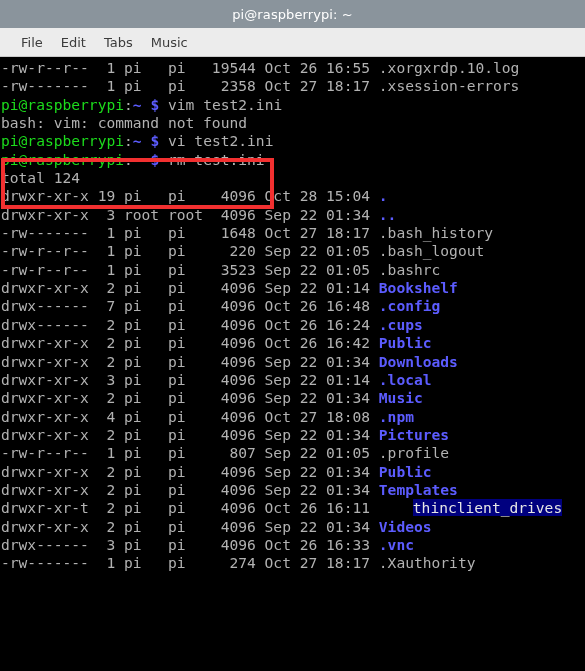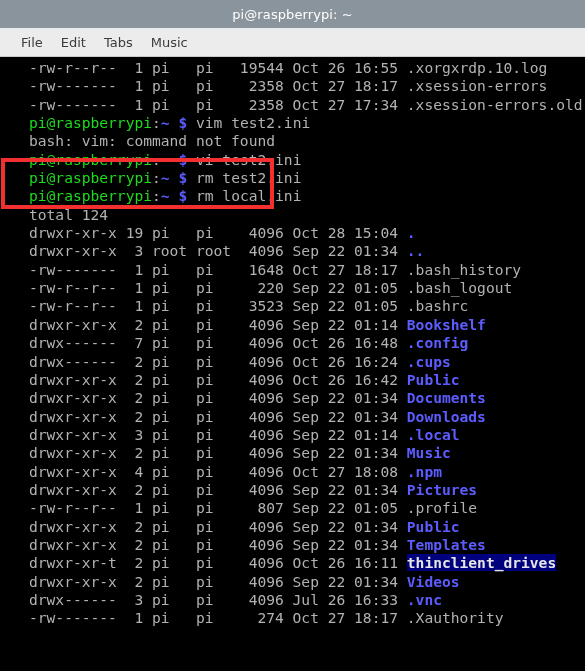--- a/index.html
+++ b/index.html
@@ -64,28 +64,27 @@
     padding-top: 2px;
   }
   .tline {
     height: 18.35px;
     line-height: 18.35px;
     font-family: "DejaVu Sans Mono", monospace;
     font-size: 14.6px;
     white-space: pre;
     color: #b2b2b2;
     letter-spacing: 0px;
-    padding-left: 28px;
   }
   .c-default { color: #b2b2b2; }
   .c-green   { color: #1cdc1c; font-weight: normal; }
   .c-blue    { color: #5c5cff; font-weight: bold; }
   .c-dir     { color: #5c5cff; font-weight: bold; }
   .c-white   { color: #b2b2b2; }
-  .c-sticky  { color: #e6e6e6; background: #00007f; font-weight: bold; }
+  .c-sticky  { color: #e6e6e6; background: #00007f; font-weight: normal; margin-left: 34px; }
   
   #redbox {
     position: absolute;
     border: 4px solid #f23030;
     pointer-events: none;
     box-sizing: border-box;
   }
 </style>
 </head>
 <body>
@@ -99,45 +98,42 @@
   <div id="menubar">
       <div class="menu-item"><span>File</span></div>
       <div class="menu-item"><span>Edit</span></div>
       <div class="menu-item"><span>Tabs</span></div>
       <div class="menu-item"><span>Music</span></div>
     </div>
 
   <div id="terminal">
       <div class="tline"><span class="c-default">-rw-r--r--  1 pi   pi   19544 Oct 26 16:55 .xorgxrdp.10.log</span></div>
       <div class="tline"><span class="c-default">-rw-------  1 pi   pi    2358 Oct 27 18:17 .xsession-errors</span></div>
-      <div class="tline"><span class="c-default">-rw-------  1 pi   pi    2358 Oct 27 17:34 .xsession-errors.old</span></div>
       <div class="tline"><span class="c-green">pi@raspberrypi</span><span class="c-white">:</span><span class="c-blue">~</span><span class="c-white"> </span><span class="c-blue">$</span><span class="c-default"> vim test2.ini</span></div>
       <div class="tline"><span class="c-default">bash: vim: command not found</span></div>
       <div class="tline"><span class="c-green">pi@raspberrypi</span><span class="c-white">:</span><span class="c-blue">~</span><span class="c-white"> </span><span class="c-blue">$</span><span class="c-default"> vi test2.ini</span></div>
-      <div class="tline"><span class="c-green">pi@raspberrypi</span><span class="c-white">:</span><span class="c-blue">~</span><span class="c-white"> </span><span class="c-blue">$</span><span class="c-default"> rm test2.ini</span></div>
-      <div class="tline"><span class="c-green">pi@raspberrypi</span><span class="c-white">:</span><span class="c-blue">~</span><span class="c-white"> </span><span class="c-blue">$</span><span class="c-default"> rm local.ini</span></div>
+      <div class="tline"><span class="c-green">pi@raspberrypi</span><span class="c-white">:</span><span class="c-blue">~</span><span class="c-white"> </span><span class="c-blue">$</span><span class="c-default"> rm test.ini</span></div>
       <div class="tline"><span class="c-default">total 124</span></div>
       <div class="tline"><span class="c-default">drwxr-xr-x 19 pi   pi    4096 Oct 28 15:04 </span><span class="c-dir">.</span></div>
       <div class="tline"><span class="c-default">drwxr-xr-x  3 root root  4096 Sep 22 01:34 </span><span class="c-dir">..</span></div>
       <div class="tline"><span class="c-default">-rw-------  1 pi   pi    1648 Oct 27 18:17 .bash_history</span></div>
       <div class="tline"><span class="c-default">-rw-r--r--  1 pi   pi     220 Sep 22 01:05 .bash_logout</span></div>
       <div class="tline"><span class="c-default">-rw-r--r--  1 pi   pi    3523 Sep 22 01:05 .bashrc</span></div>
       <div class="tline"><span class="c-default">drwxr-xr-x  2 pi   pi    4096 Sep 22 01:14 </span><span class="c-dir">Bookshelf</span></div>
       <div class="tline"><span class="c-default">drwx------  7 pi   pi    4096 Oct 26 16:48 </span><span class="c-dir">.config</span></div>
       <div class="tline"><span class="c-default">drwx------  2 pi   pi    4096 Oct 26 16:24 </span><span class="c-dir">.cups</span></div>
       <div class="tline"><span class="c-default">drwxr-xr-x  2 pi   pi    4096 Oct 26 16:42 </span><span class="c-dir">Public</span></div>
-      <div class="tline"><span class="c-default">drwxr-xr-x  2 pi   pi    4096 Sep 22 01:34 </span><span class="c-dir">Documents</span></div>
       <div class="tline"><span class="c-default">drwxr-xr-x  2 pi   pi    4096 Sep 22 01:34 </span><span class="c-dir">Downloads</span></div>
       <div class="tline"><span class="c-default">drwxr-xr-x  3 pi   pi    4096 Sep 22 01:14 </span><span class="c-dir">.local</span></div>
       <div class="tline"><span class="c-default">drwxr-xr-x  2 pi   pi    4096 Sep 22 01:34 </span><span class="c-dir">Music</span></div>
       <div class="tline"><span class="c-default">drwxr-xr-x  4 pi   pi    4096 Oct 27 18:08 </span><span class="c-dir">.npm</span></div>
       <div class="tline"><span class="c-default">drwxr-xr-x  2 pi   pi    4096 Sep 22 01:34 </span><span class="c-dir">Pictures</span></div>
       <div class="tline"><span class="c-default">-rw-r--r--  1 pi   pi     807 Sep 22 01:05 .profile</span></div>
       <div class="tline"><span class="c-default">drwxr-xr-x  2 pi   pi    4096 Sep 22 01:34 </span><span class="c-dir">Public</span></div>
       <div class="tline"><span class="c-default">drwxr-xr-x  2 pi   pi    4096 Sep 22 01:34 </span><span class="c-dir">Templates</span></div>
       <div class="tline"><span class="c-default">drwxr-xr-t  2 pi   pi    4096 Oct 26 16:11 </span><span class="c-sticky">thinclient_drives</span></div>
       <div class="tline"><span class="c-default">drwxr-xr-x  2 pi   pi    4096 Sep 22 01:34 </span><span class="c-dir">Videos</span></div>
-      <div class="tline"><span class="c-default">drwx------  3 pi   pi    4096 Jul 26 16:33 </span><span class="c-dir">.vnc</span></div>
+      <div class="tline"><span class="c-default">drwx------  3 pi   pi    4096 Oct 26 16:33 </span><span class="c-dir">.vnc</span></div>
       <div class="tline"><span class="c-default">-rw-------  1 pi   pi     274 Oct 27 18:17 .Xauthority</span></div>
       <div id="redbox" style="left: 1px; top: 101px; width: 273px; height: 51px; border-color: rgb(242, 48, 48); border-width: 4px;"></div>
     </div>
 
 </div>
 
 </body></html>

